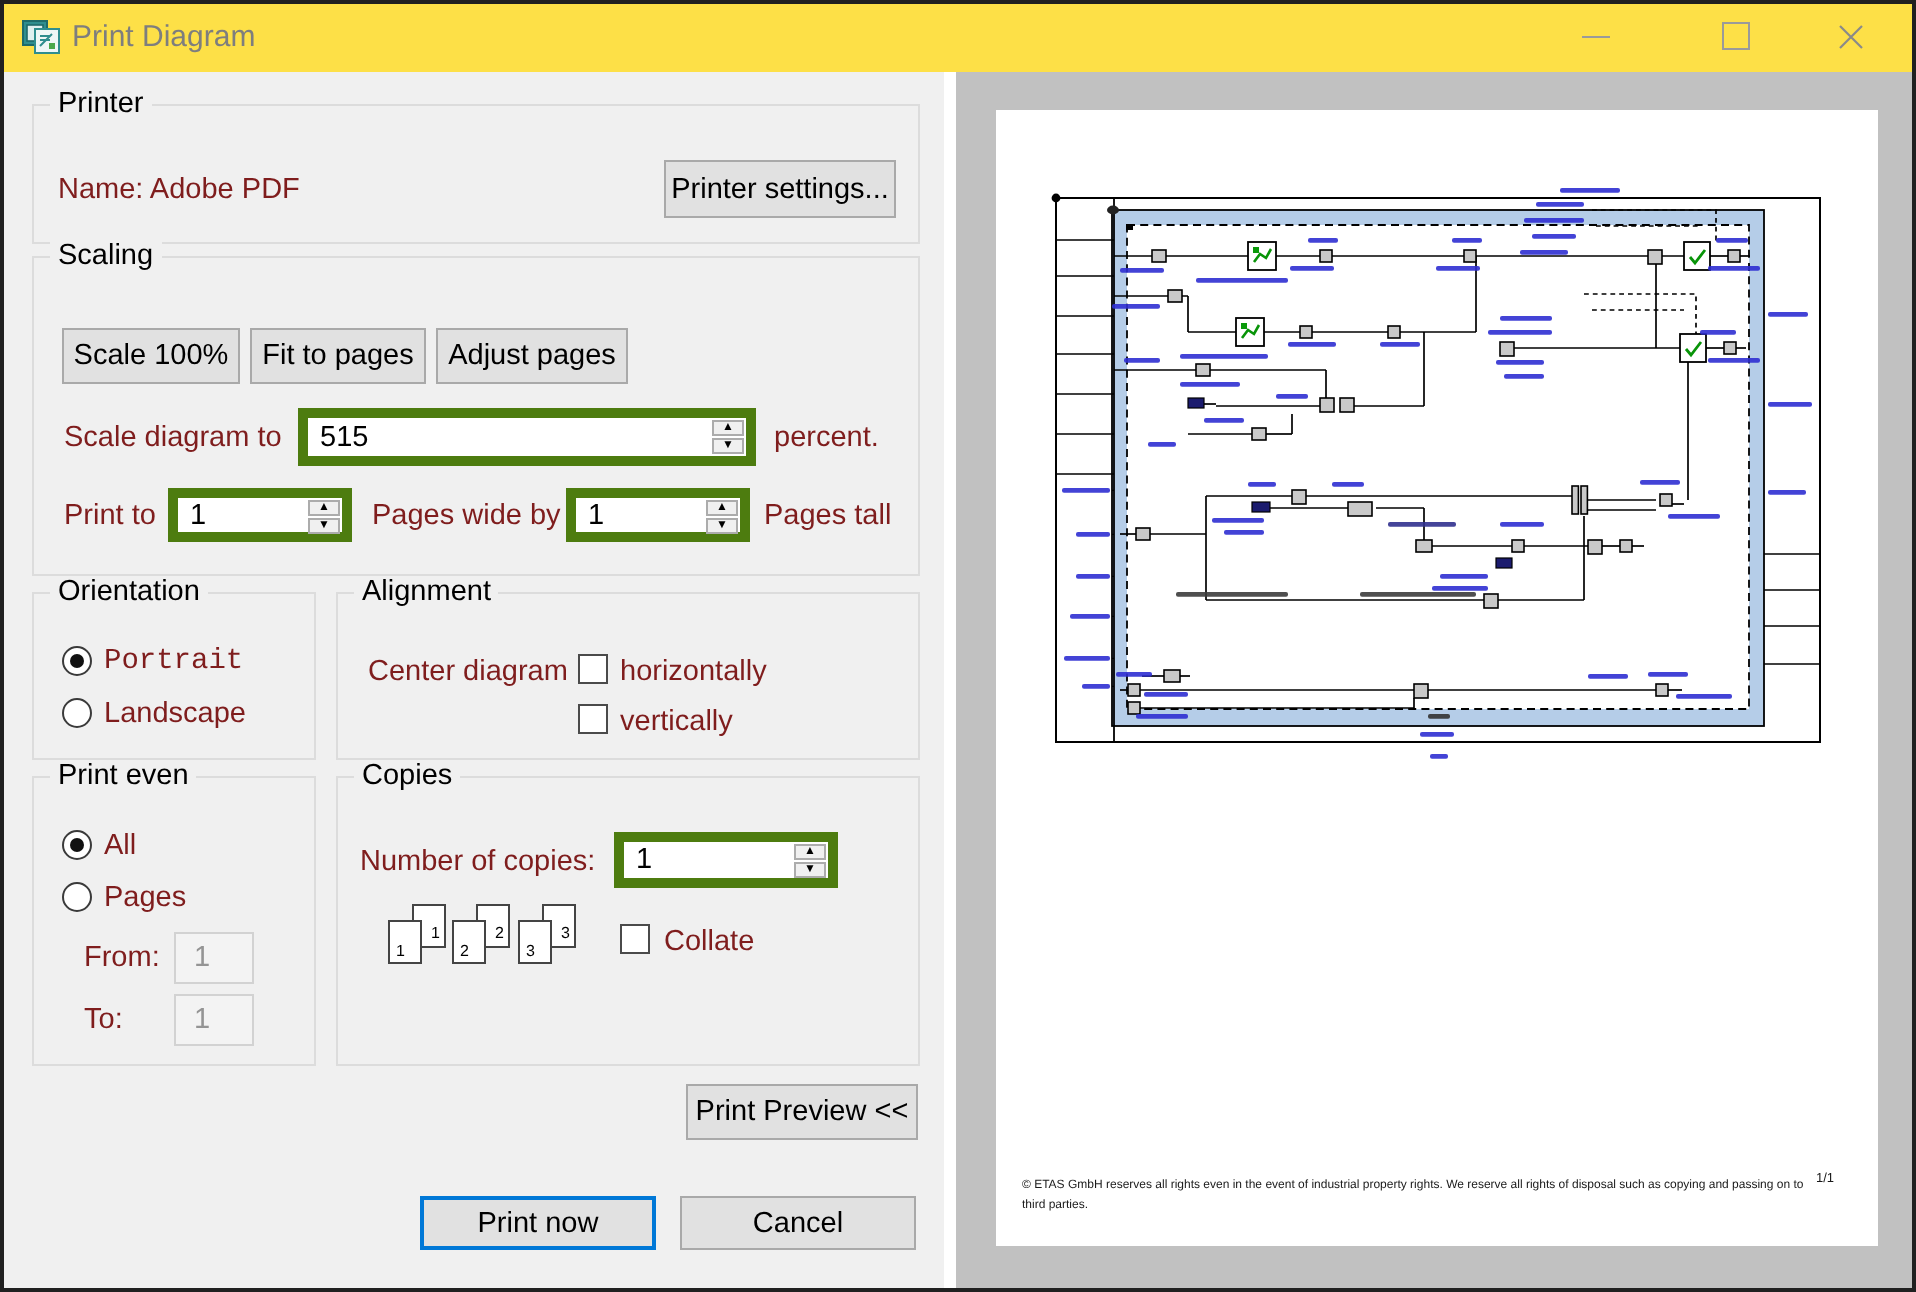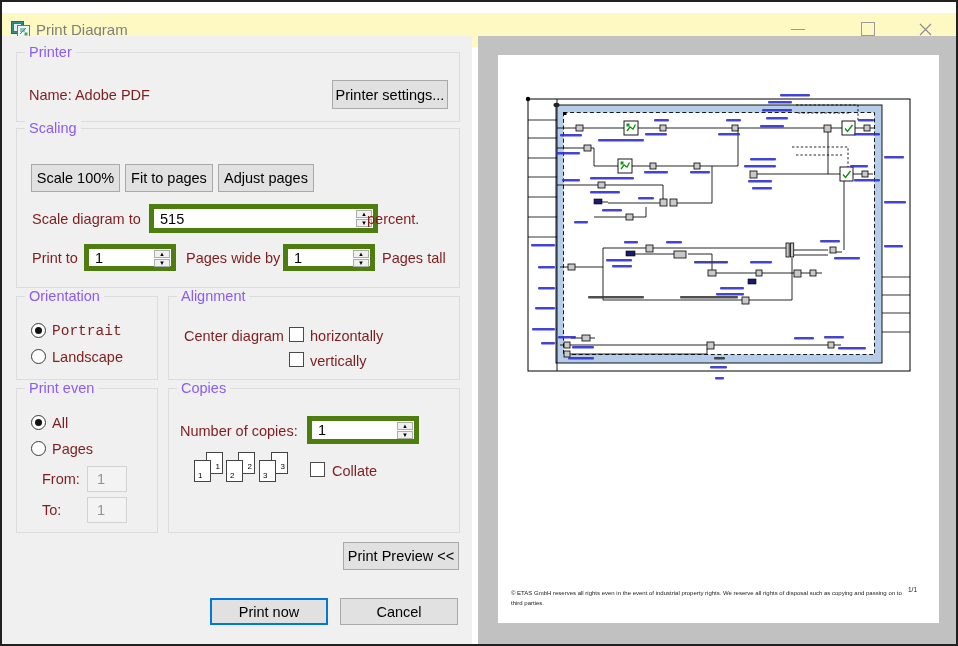--- a/index.html
+++ b/index.html
@@ -1,30 +1,30 @@
 <!DOCTYPE html>
 <html><head>
 <meta charset="utf-8">
 <style>
   html,body{margin:0;padding:0;}
   body{width:958px;height:646px;font-family:"Liberation Sans",sans-serif;background:#fff;}
   .window{position:absolute;left:0;top:0;width:958px;height:646px;box-sizing:border-box;
           border:2px solid #202020;background:#fff;overflow:hidden;}
   
-  .titlebar{position:absolute;left:0;top:11px;width:100%;height:34px;background:#fef9c3;}
+  .titlebar{position:absolute;left:0;top:0;width:100%;height:34px;background:#fde047;}
   .app-icon{position:absolute;left:9px;top:8px;width:20px;height:18px;}
   .title-text{position:absolute;left:34px;top:8px;font-size:15px;color:#7e7e7e;white-space:nowrap;}
   .win-btn{position:absolute;top:0;width:46px;height:32px;display:flex;align-items:center;justify-content:center;}
   .wb-min{left:773px;} .wb-max{left:843px;} .wb-close{left:900px;}
   .glyph-min{width:14px;height:1px;background:#9a9a9a;display:block;}
   .glyph-max{width:12px;height:12px;border:1px solid #9a9a9a;display:block;}
   
   .panel{position:absolute;left:0;top:34px;width:470px;height:608px;background:#f0f0f0;}
   .groupbox{position:absolute;border:1px solid #dcdcdc;box-sizing:border-box;}
-  .legend{position:absolute;top:-9px;left:8px;background:#f0f0f0;padding:0 4px;font-size:14.5px;color:#8b5cf6;white-space:nowrap;}
+  .legend{position:absolute;top:-9px;left:8px;background:#f0f0f0;padding:0 4px;font-size:14.5px;color:#000000;white-space:nowrap;}
   .label{position:absolute;font-size:14.5px;color:#7f1d1d;white-space:nowrap;}
   .btn{position:absolute;background:#e1e1e1;border:1px solid #a9a9a9;font-family:inherit;font-size:14.5px;color:#000;
        display:flex;align-items:center;justify-content:center;white-space:nowrap;box-sizing:border-box;padding:0;}
   .btn.primary{border:2px solid #0078d7;}
   .spininput{position:absolute;display:flex;border:5px solid #4d7c0f;background:#fff;box-sizing:border-box;}
   .spininput input{flex:1;min-width:0;border:0;outline:none;font-family:inherit;font-size:14.5px;padding:0 0 0 6px;background:transparent;color:#000;}
   .spinner{width:16px;display:flex;flex-direction:column;margin:1px;gap:1px;}
   .spin-btn{flex:1;border:1px solid #acacac;background:#f0f0f0;color:#000;font-size:6px;line-height:1;
             display:flex;align-items:center;justify-content:center;box-sizing:border-box;}
   .text-input{position:absolute;border:1px solid #d2d2d2;background:#f3f3f3;color:#949494;
@@ -91,21 +91,21 @@
         <input value="515" style="">
         <div class="spinner">
           <div class="spin-btn">
               <span>▲</span>
             </div>
           <div class="spin-btn">
               <span>▼</span>
             </div>
         </div>
       </div>
-      <span class="label" style="left:350px;top:82px;">percent.</span>
+      <span class="label" style="left:370px;top:82px;">percent.</span>
 
       <span class="label" style="left:15px;top:121px;">Print to</span>
       <div class="spininput" style="left:67px;top:115px;width:92px;height:27px;">
         <input value="1" style="">
         <div class="spinner">
           <div class="spin-btn">
               <span>▲</span>
             </div>
           <div class="spin-btn">
               <span>▼</span>

